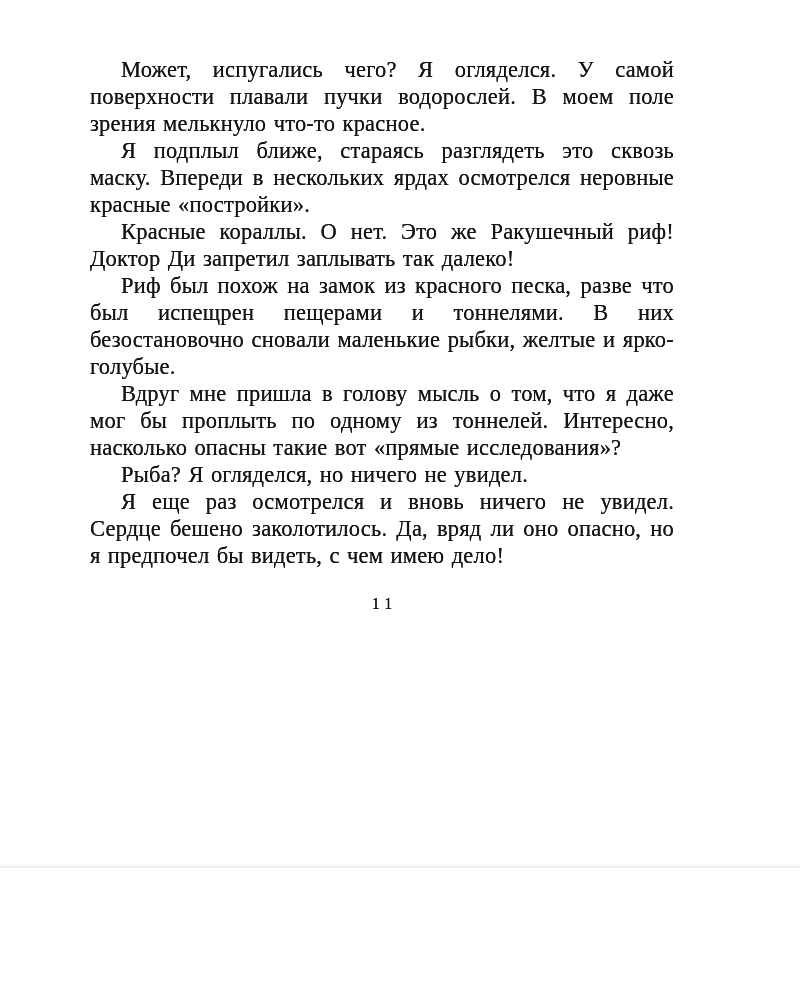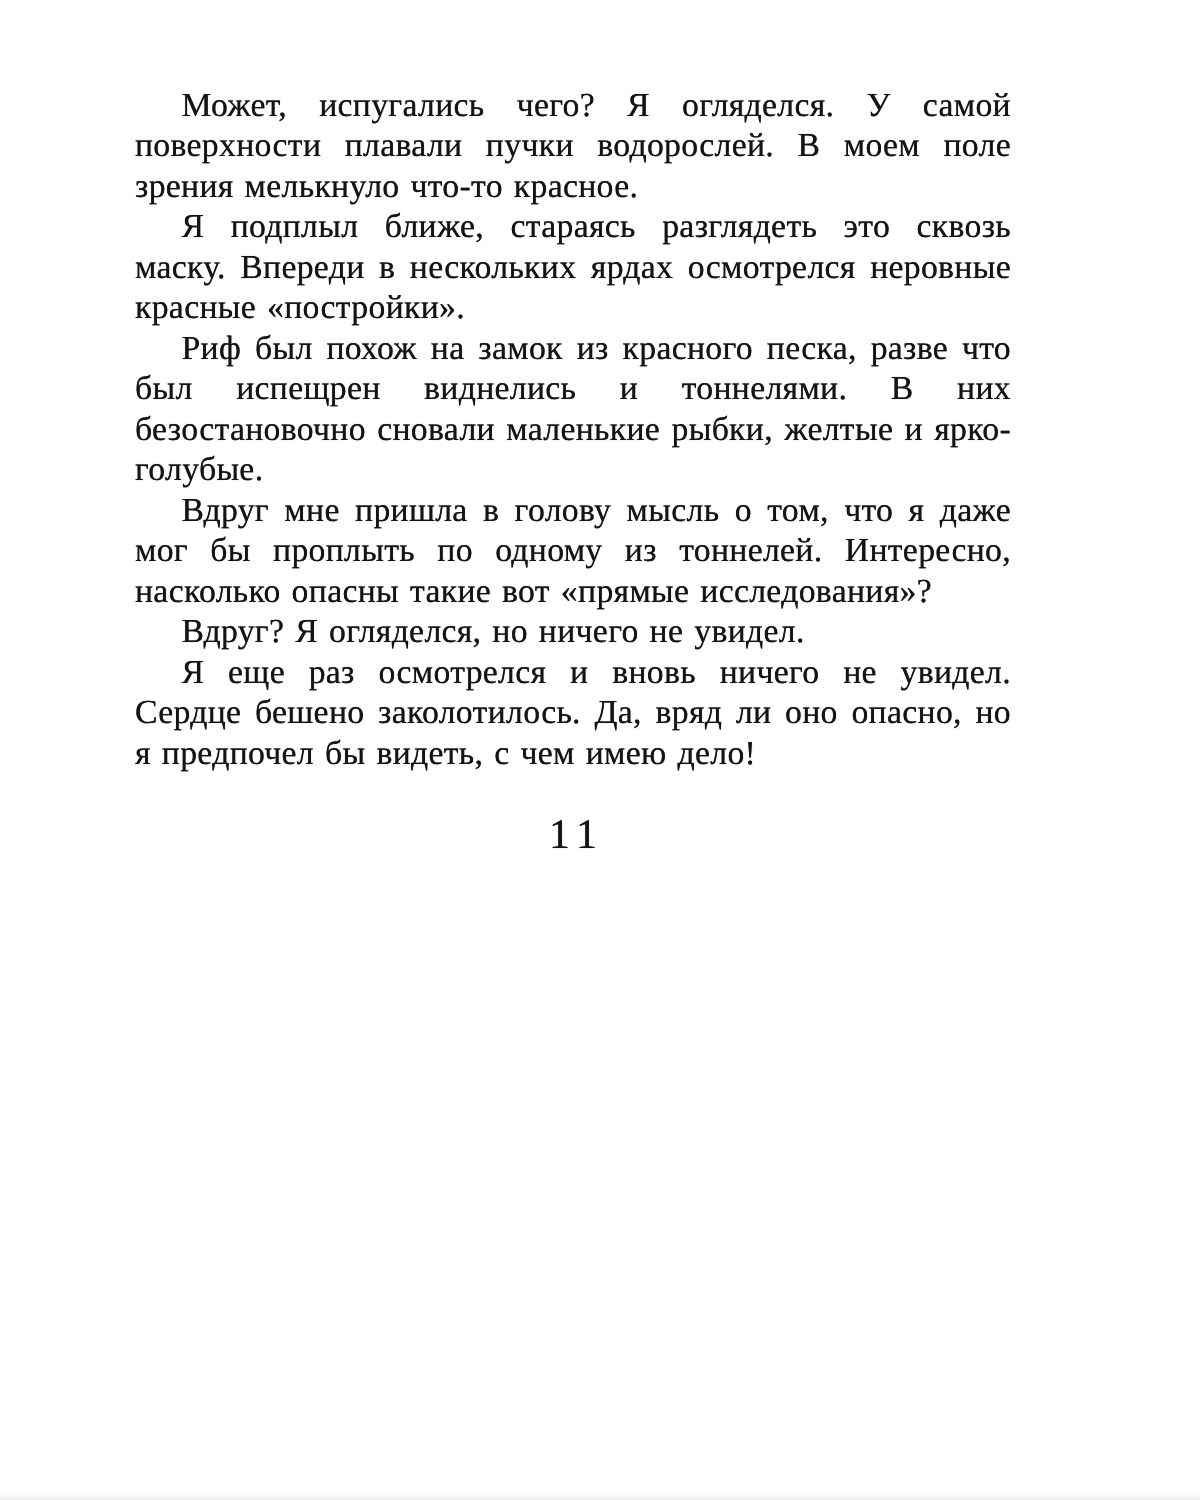--- a/index.html
+++ b/index.html
@@ -10,62 +10,63 @@
   body {
     width: 800px;
     height: 1000px;
     overflow: hidden;
     font-family: "Liberation Serif", "DejaVu Serif", serif;
     color: #141414;
   }
   .book-page {
     box-sizing: border-box;
     width: 800px;
-    height: 1000px;
+    height: 868px;
     padding: 56px 126px 0 90px;
     background: #ffffff;
     position: relative;
   }
   .body-text p {
     margin: 0;
     padding: 0;
     text-align: justify;
     text-indent: 31px;
     font-size: 22.5px;
     line-height: 27px;
     letter-spacing: 0.2px;
     word-spacing: 1.5px;
     text-shadow: 0 0 0.45px #2a2a2a;
     hyphens: auto;
     -webkit-hyphens: auto;
   }
   .page-number {
     margin-top: 26px;
     text-align: center;
-    font-size: 28px;
+    font-size: 16px;
     letter-spacing: 5px;
     text-indent: 5px;
     text-shadow: 0 0 0.45px #2a2a2a;
   }
   .scan-edge {
     position: absolute;
     left: 0;
     bottom: 0;
     width: 800px;
     height: 4px;
     background: linear-gradient(to bottom, rgba(0,0,0,0), rgba(0,0,0,0.08));
   }
 </style>
 </head>
 <body>
 
 <div class="book-page">
   <div class="body-text">
     <p lang="ru">Может, испугались чего? Я огляделся. У самой поверхности плавали пучки водорослей. В моем поле зрения мелькнуло что-то красное.</p>
     <p lang="ru">Я подплыл ближе, стараясь разглядеть это сквозь маску. Впереди в нескольких ярдах осмотрелся неровные красные «постройки».</p>
-    <p lang="ru">Риф был похож на замок из красного песка, разве что был испещрен виднелись и тоннелями. В них безостановочно сновали маленькие рыбки, желтые и ярко-голубые.</p>
+    <p lang="ru">Красные кораллы. О нет. Это же Ракушечный риф! Доктор Ди запретил заплывать так далеко!</p>
+    <p lang="ru">Риф был похож на замок из красного песка, разве что был испещрен пещерами и тоннелями. В них безостановочно сновали маленькие рыбки, желтые и ярко-голубые.</p>
     <p lang="ru">Вдруг мне пришла в голову мысль о том, что я даже мог бы проплыть по одному из тоннелей. Интересно, насколько опасны такие вот «прямые исследования»?</p>
-    <p lang="ru">Вдруг? Я огляделся, но ничего не увидел.</p>
+    <p lang="ru">Рыба? Я огляделся, но ничего не увидел.</p>
     <p lang="ru">Я еще раз осмотрелся и вновь ничего не увидел. Сердце бешено заколотилось. Да, вряд ли оно опасно, но я предпочел бы видеть, с чем имею дело!</p>
   </div>
   <div class="page-number">11</div>
   <div class="scan-edge"></div>
 </div>
 
 </body></html>

